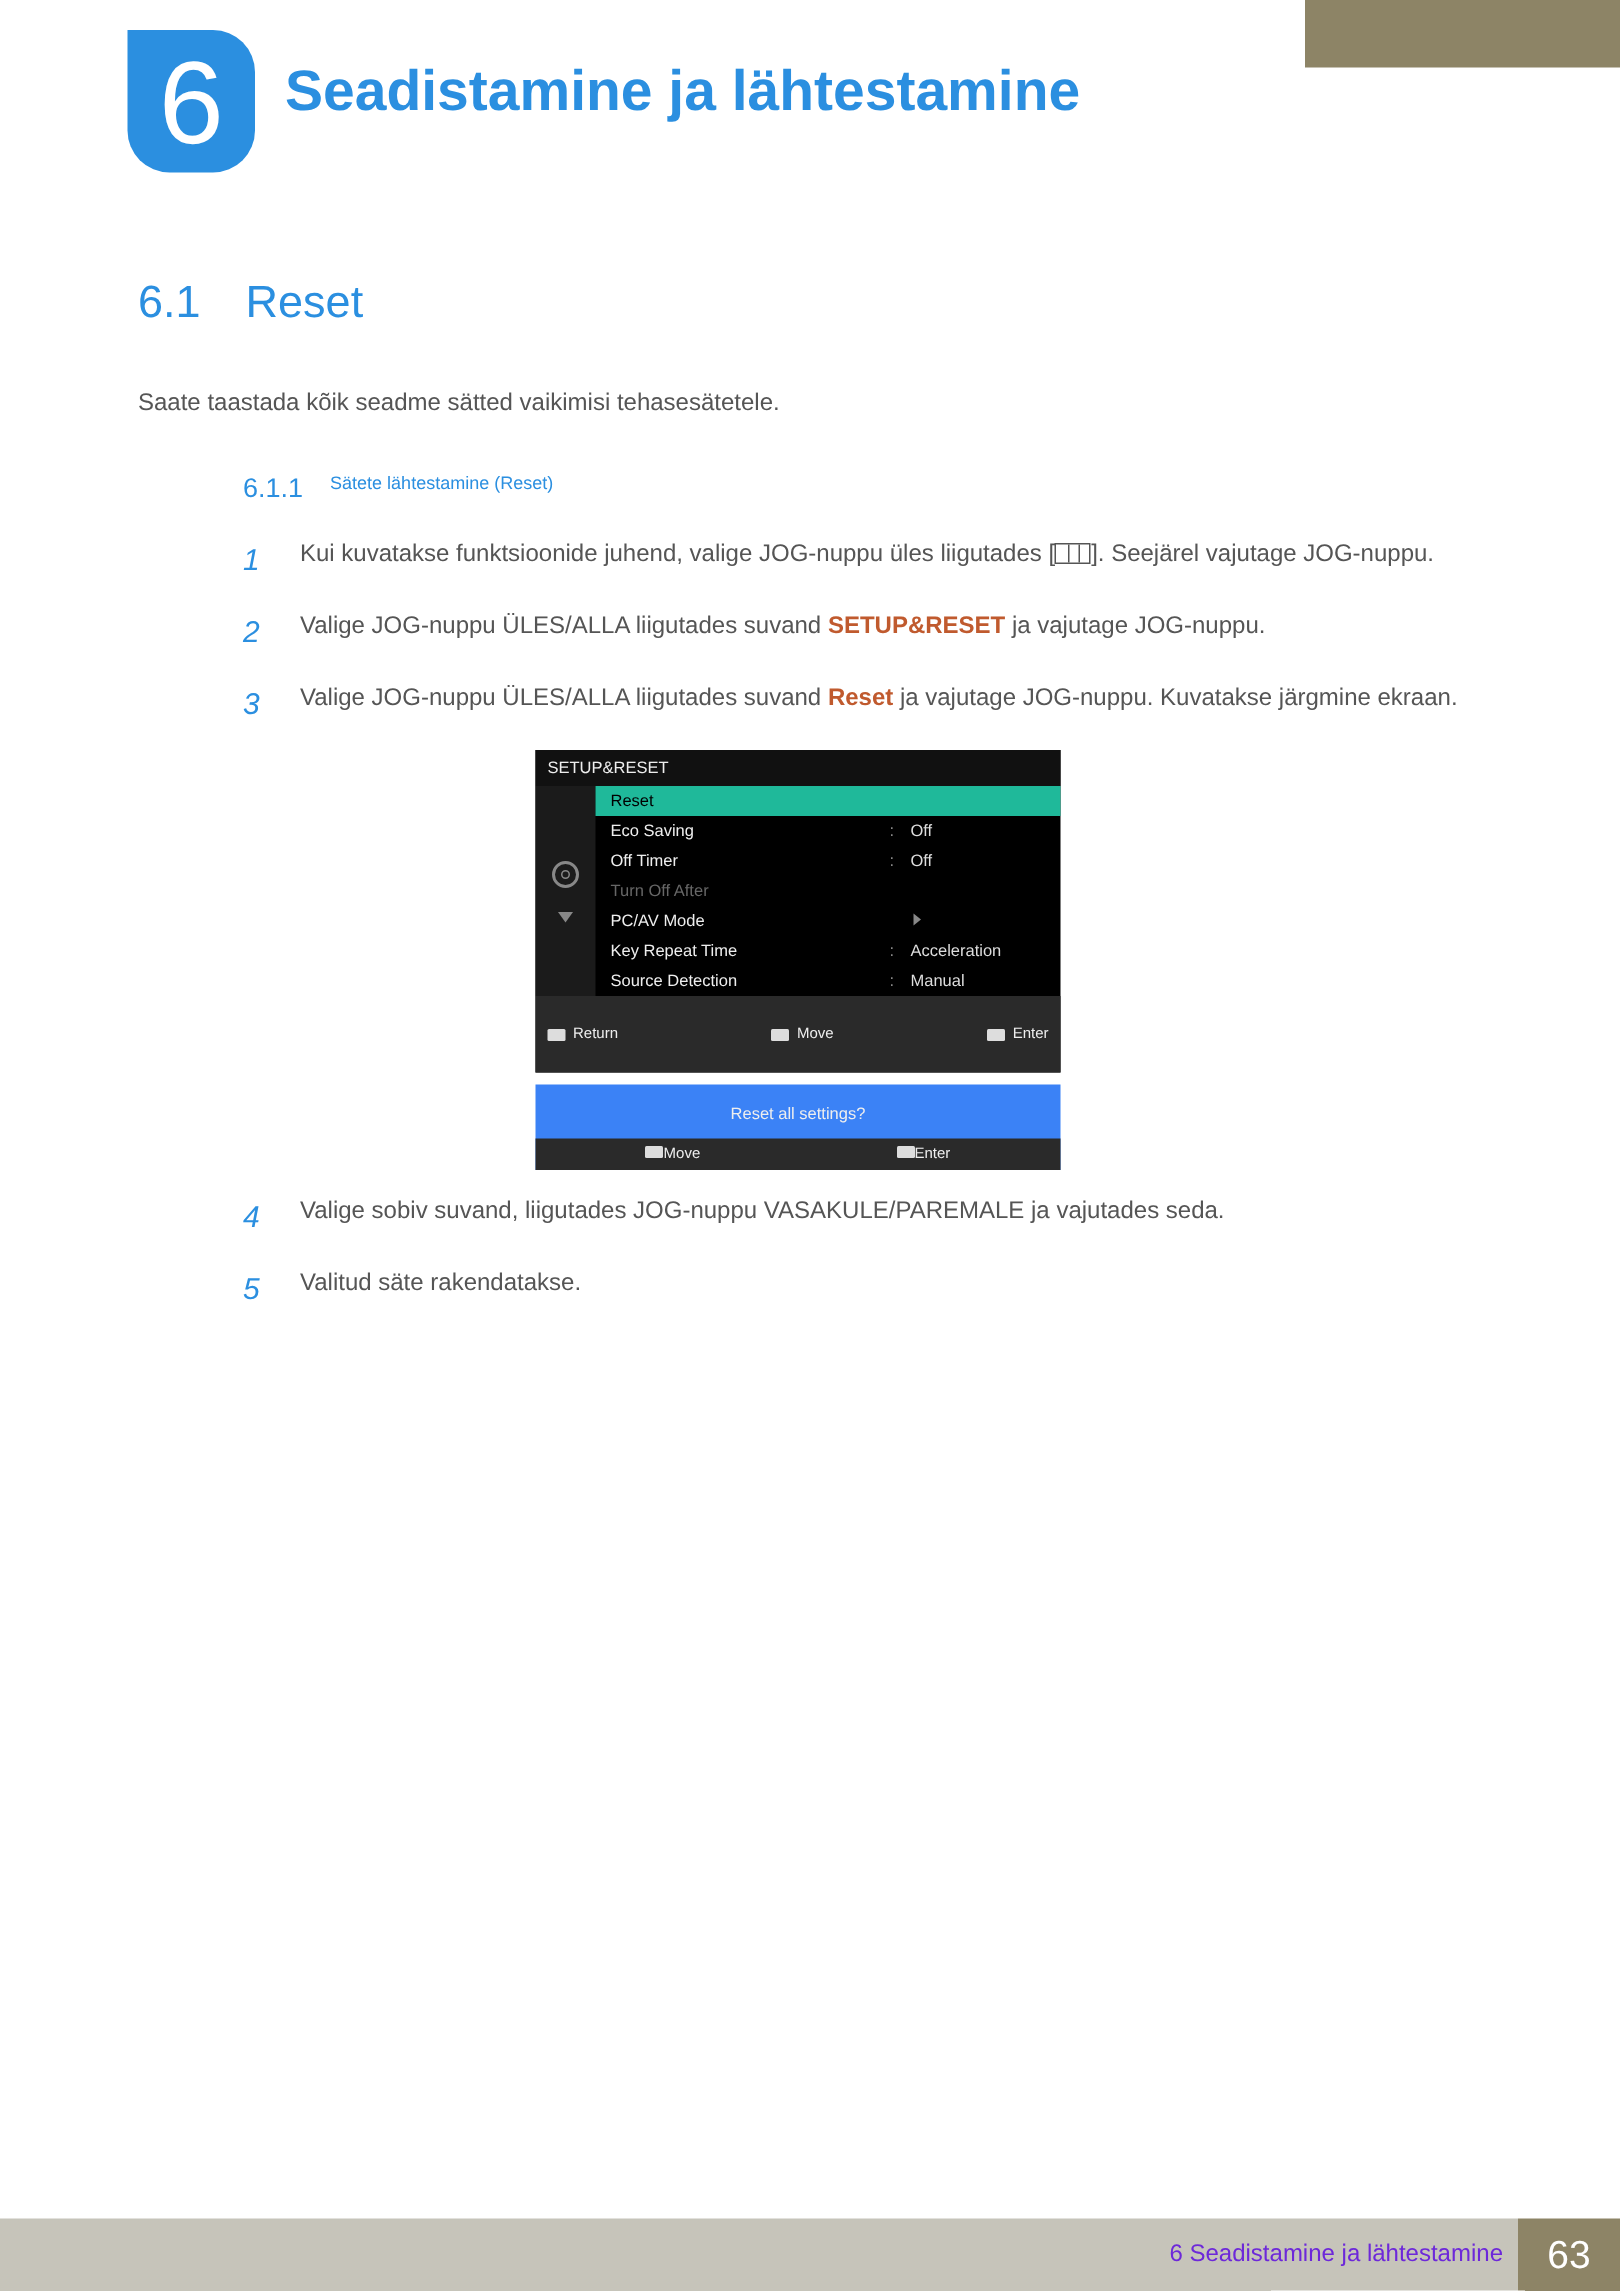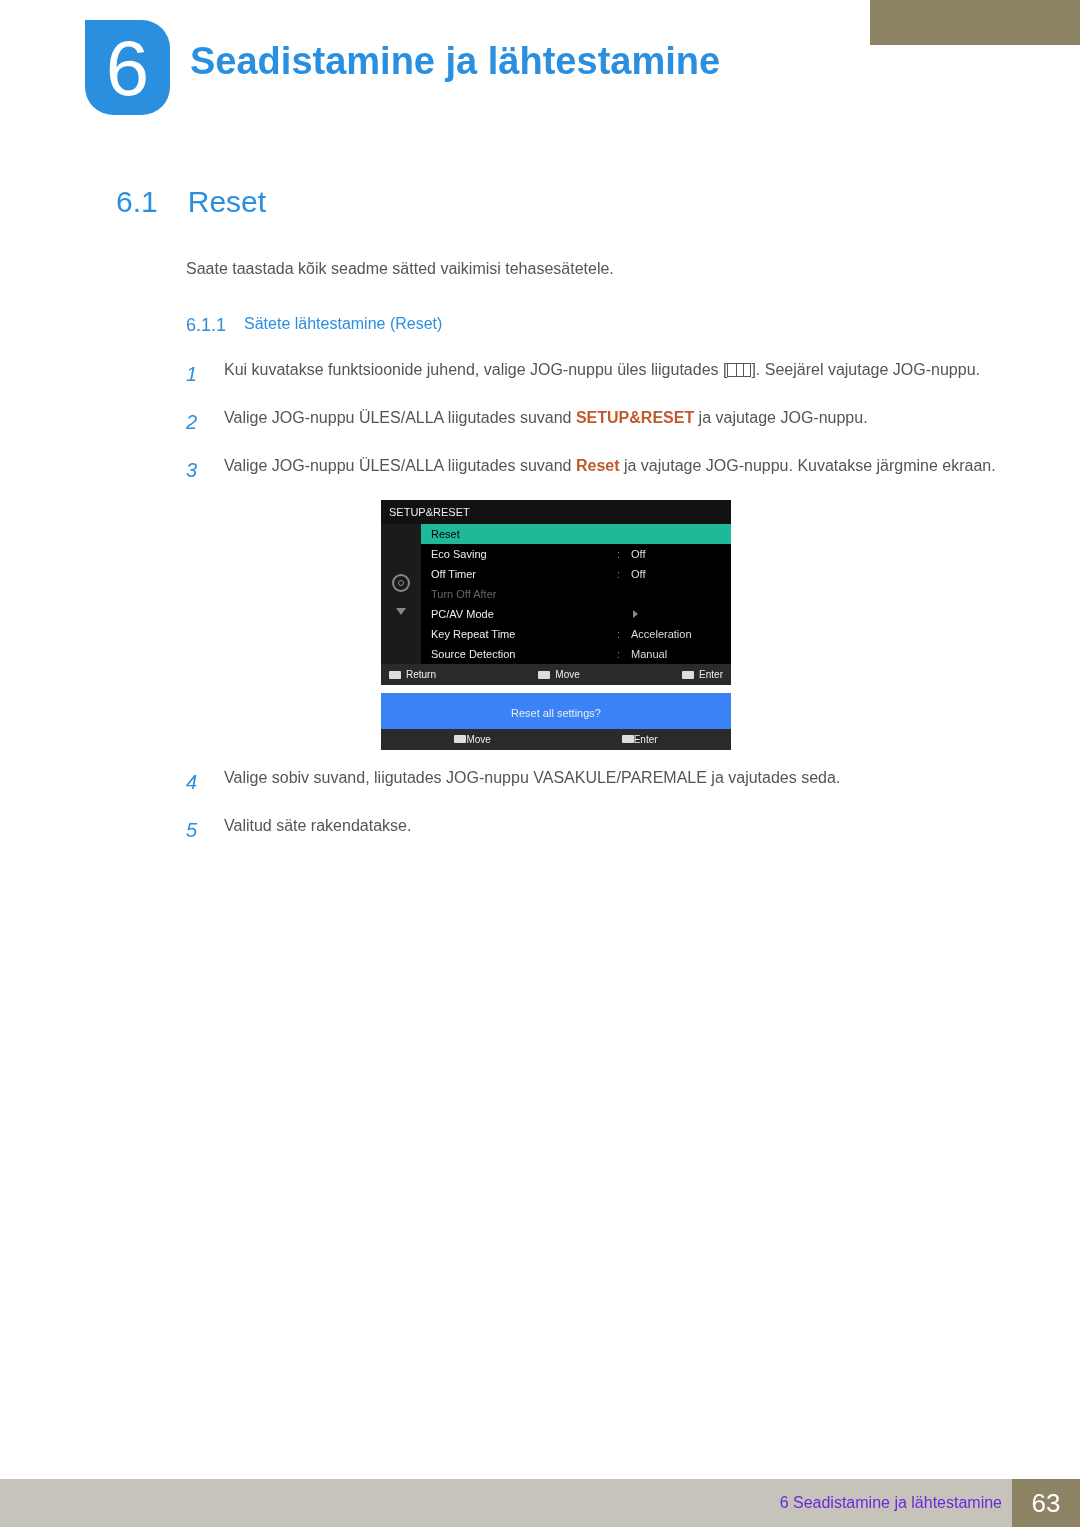--- a/index.html
+++ b/index.html
@@ -1,28 +1,28 @@
 <!DOCTYPE html>
 <html><head>
 <meta charset="utf-8">
 <style>
 *{box-sizing:border-box;margin:0;padding:0}
 body{font-family:Arial,Helvetica,sans-serif;background:#fff;width:1080px;height:1527px;position:relative;color:#333}
 .top-bar{position:absolute;top:0;right:0;width:210px;height:45px;background:#8d8466}
 .ch-badge{position:absolute;left:85px;top:20px;width:85px;height:95px;background:#2b8fe0;border-radius:0 28px 28px 28px;display:flex;align-items:center;justify-content:center}
 .ch-badge .num{color:#fff;font-size:78px;font-weight:300;line-height:1}
 .ch-title{position:absolute;left:190px;top:40px;font-size:38px;color:#2b8fe0;font-weight:700}
-.content{position:absolute;left:116px;top:185px;width:880px}
+.content{position:absolute;left:92px;top:185px;width:880px}
 .sec-row{display:flex;align-items:baseline;gap:30px;margin-bottom:38px}
 .sec-num{font-size:30px;color:#2b8fe0;font-weight:400}
 .sec-title{font-size:30px;color:#2b8fe0;font-weight:400}
-.body-text{font-size:16px;color:#555;margin-left:70px;margin-bottom:34px;line-height:1.5}
+.body-text{font-size:16px;color:#555;margin-bottom:34px;line-height:1.5}
 .sub-row{display:flex;align-items:flex-start;gap:18px;margin-left:70px;margin-bottom:20px}
 .sub-num{font-size:18px;color:#2b8fe0}
-.sub-title{font-size:16px;color:#2b8fe0}
+.sub-title{font-size:12px;color:#2b8fe0}
 .step{display:flex;gap:20px;margin-left:70px;margin-bottom:12px;line-height:1.8}
 .step-num{color:#2b8fe0;font-size:20px;font-style:italic;font-weight:300;width:18px;flex-shrink:0}
 .step-text{font-size:16px;color:#555;flex:1}
 .step-text .hl1{color:#c05a2e;font-weight:700}
 .step-text .hl2{color:#c05a2e;font-weight:700}
 .menu-icon{display:inline-block;width:24px;height:14px;border:1.5px solid #555;position:relative;vertical-align:-2px}
 .menu-icon::before,.menu-icon::after{content:"";position:absolute;top:0;bottom:0;width:1.5px;background:#555}
 .menu-icon::before{left:33%}.menu-icon::after{left:66%}
 .osd{width:350px;margin:10px auto 14px}
 .osd-panel{background:#000;color:#eee;font-size:11px}
@@ -33,21 +33,21 @@
 .gear::before{content:"";position:absolute;inset:4px;border:1px solid #888;border-radius:50%}
 .arr-d{width:0;height:0;border-left:5px solid transparent;border-right:5px solid transparent;border-top:7px solid #888}
 .osd-list{flex:1}
 .osd-row{display:flex;padding:4px 10px;gap:6px}
 .osd-row.sel{background:#1fb99a;color:#000}
 .osd-row .lab{flex:1}
 .osd-row .colon{width:8px;color:#888}
 .osd-row .val{width:90px;color:#ddd}
 .osd-row.dim .lab{color:#666}
 .arr-r{display:inline-block;width:0;height:0;border-top:4px solid transparent;border-bottom:4px solid transparent;border-left:5px solid #888;margin-left:2px}
-.osd-foot{display:flex;background:#2a2a2a;padding:5px 8px;font-size:10px;justify-content:space-between}
+.osd-foot{display:flex;background:#2a2a2a;padding:20px 8px;font-size:10px;justify-content:space-between}
 .osd-foot span{display:flex;align-items:center;gap:5px}
 .icn{display:inline-block;width:12px;height:8px;background:#ddd;border-radius:1px;position:relative}
 .osd2{background:#3b82f6;color:#eee;font-size:11px;margin-top:8px}
 .osd2-q{text-align:center;padding:14px 0 10px;font-size:11px}
 .osd2-opts{display:flex;justify-content:center;gap:70px;padding:6px 0 12px}
 .osd2-opts .no{background:#1fb99a;color:#000;padding:1px 24px}
 .osd2-foot{display:flex;background:#2a2a2a;padding:5px 8px;font-size:10px;justify-content:space-around}
 .footer{position:absolute;bottom:0;left:0;right:0;height:48px;display:flex}
 .footer-l{flex:1;background:#c6c4ba;display:flex;align-items:center;justify-content:flex-end;padding-right:10px;color:#6d28d9;font-size:16px;font-weight:400}
 .footer-r{width:68px;background:#8d8466;display:flex;align-items:center;justify-content:center;color:#fff;font-size:26px;font-weight:400}

